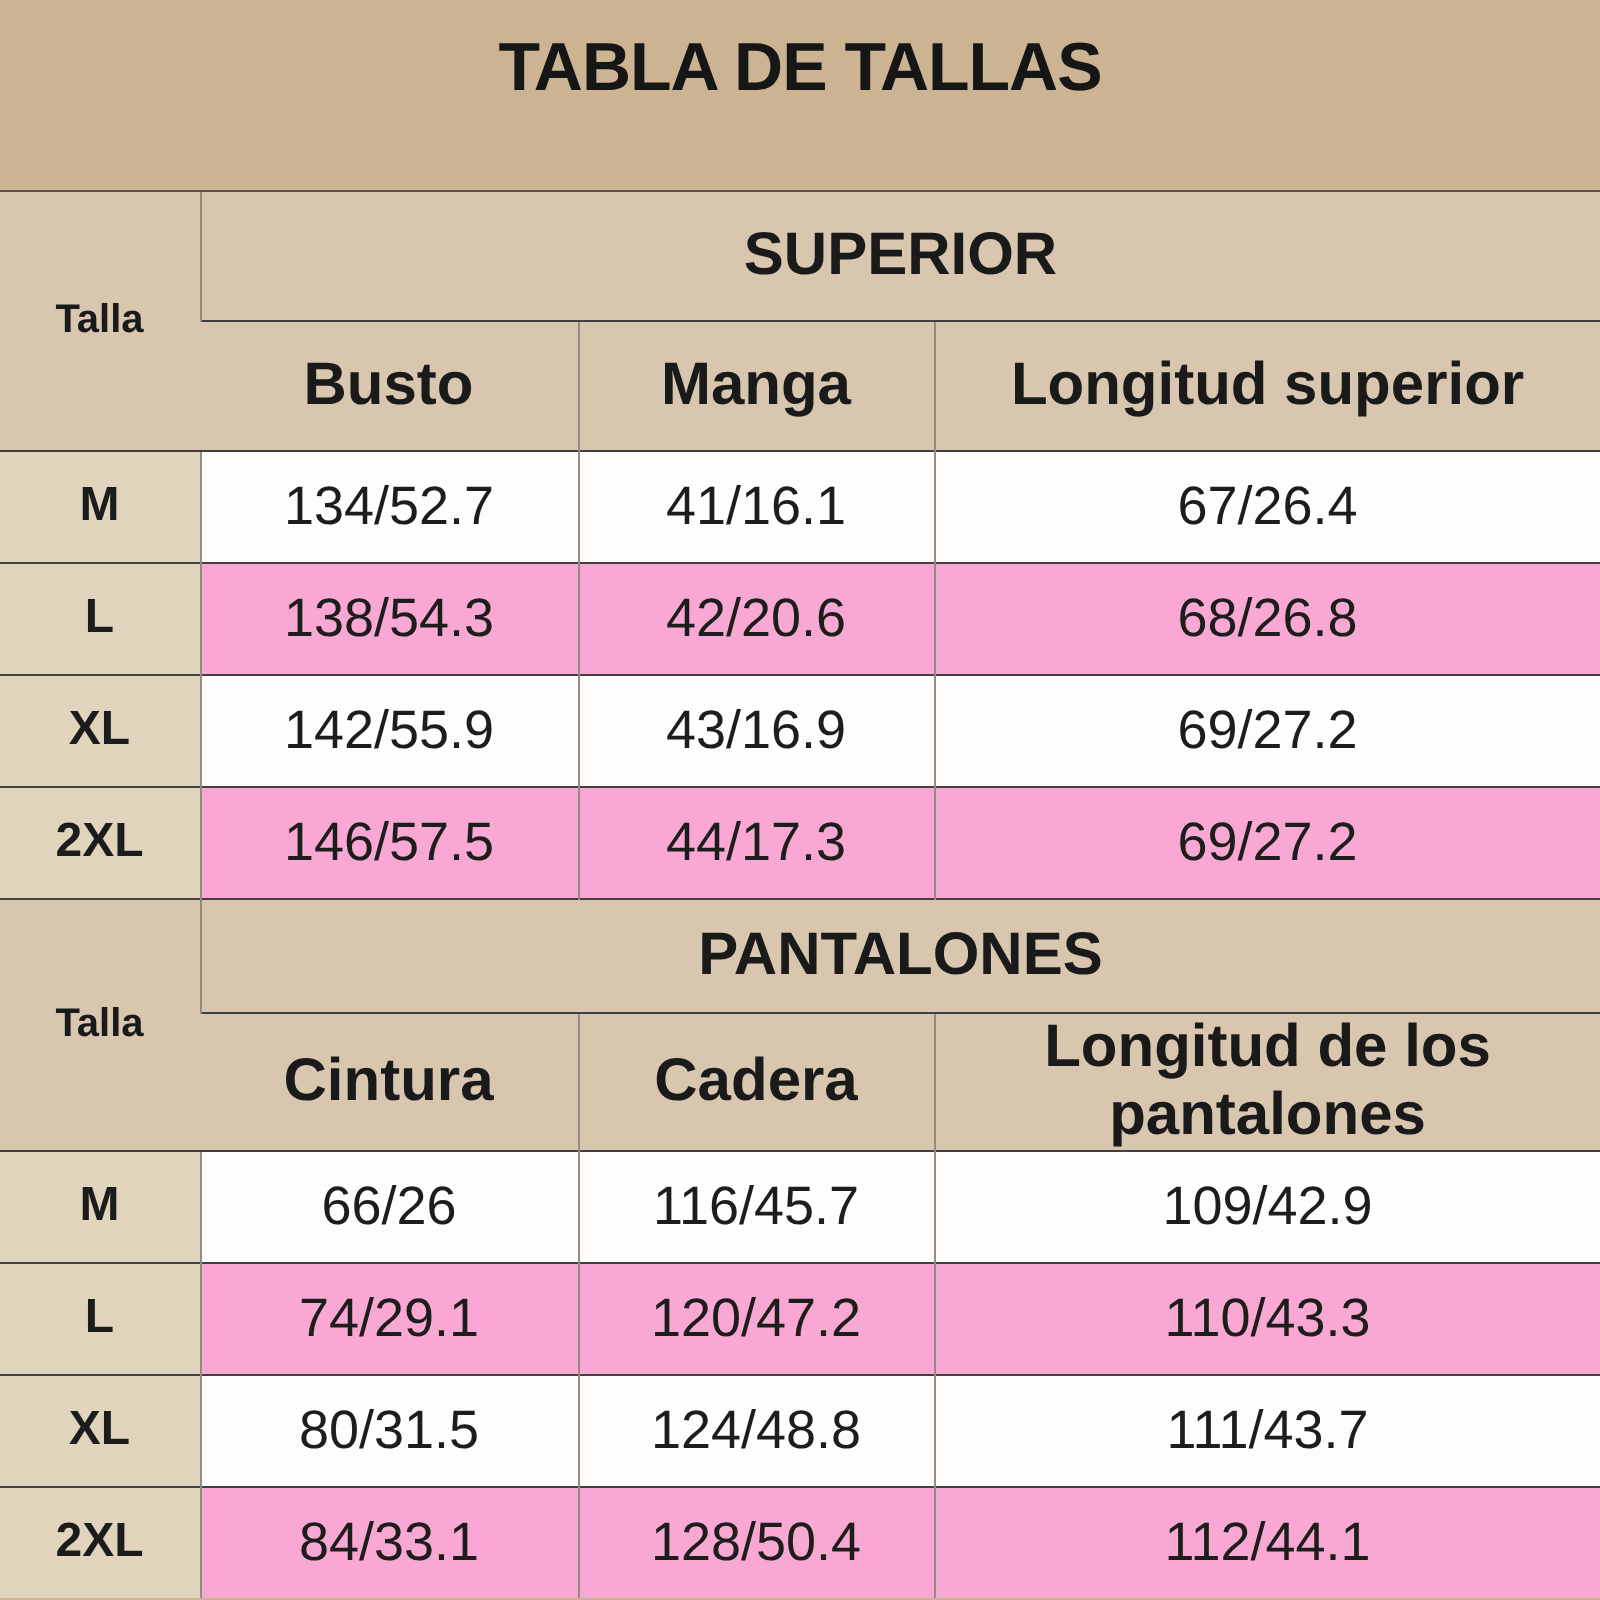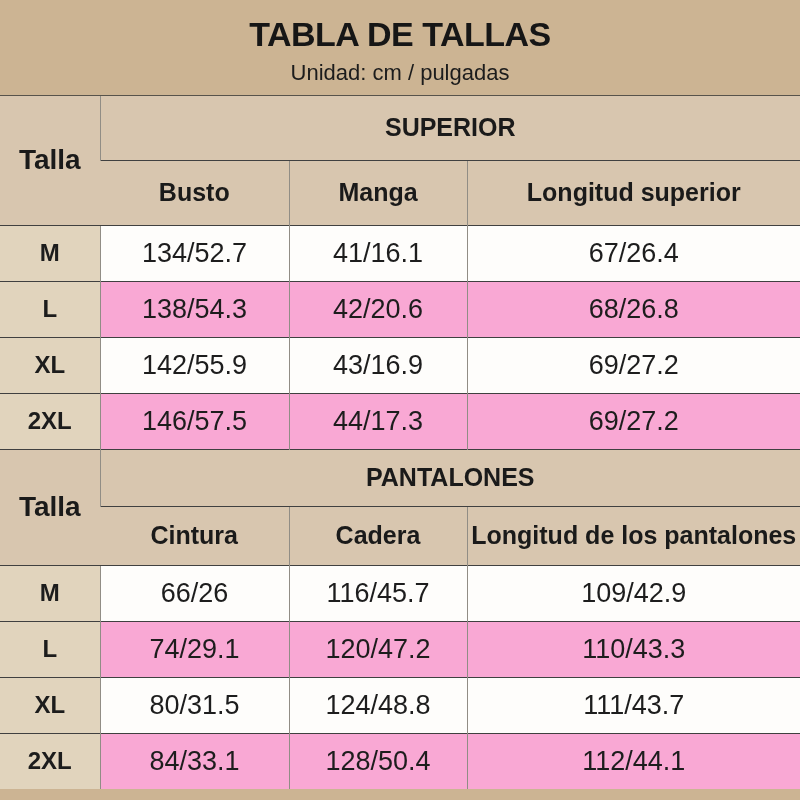--- a/index.html
+++ b/index.html
@@ -48,41 +48,40 @@
   th, td {
     text-align: center;
     vertical-align: middle;
     border-top: 1px solid #404040;      
     border-left: 1px solid #918d85;     
     padding: 0;
   }
   th:first-child, td:first-child { border-left: none; }
   tr.first > th { border-top: none; }   
 
-  th { font-weight: 700; font-size: 25px; color: #1a1a1a; background: #d8c6af; }
-  th.talla { font-size: 28px; }
+  th { font-weight: 700; font-size: 30px; color: #1a1a1a; background: #d8c6af; }
+  th.talla { font-size: 20px; }
 
   td.size { font-weight: 700; font-size: 24px; background: #e1d4bd; }
   td.val  { font-weight: 400; font-size: 27px; color: #1d1d1d; background: #fefdfb; }
   tr.alt td.val { background: #f9a8d4; }
 
   tr.s1-top { height: 64px; }
   tr.s1-sub { height: 65px; }
   tr.drow   { height: 56px; }
   tr.s2-top { height: 57px; }
   tr.s2-sub { height: 59px; }
 </style>
 </head>
 <body>
 
 <div class="page">
 
   <div class="banner">
     <div class="title">TABLA DE TALLAS</div>
-    <div class="subtitle">Unidad: cm / pulgadas</div>
   </div>
 
   <table>
     <colgroup>
       <col class="c-size">
         <col class="c-1">
         <col class="c-2">
         <col class="c-3">
     </colgroup>
     <tbody>

